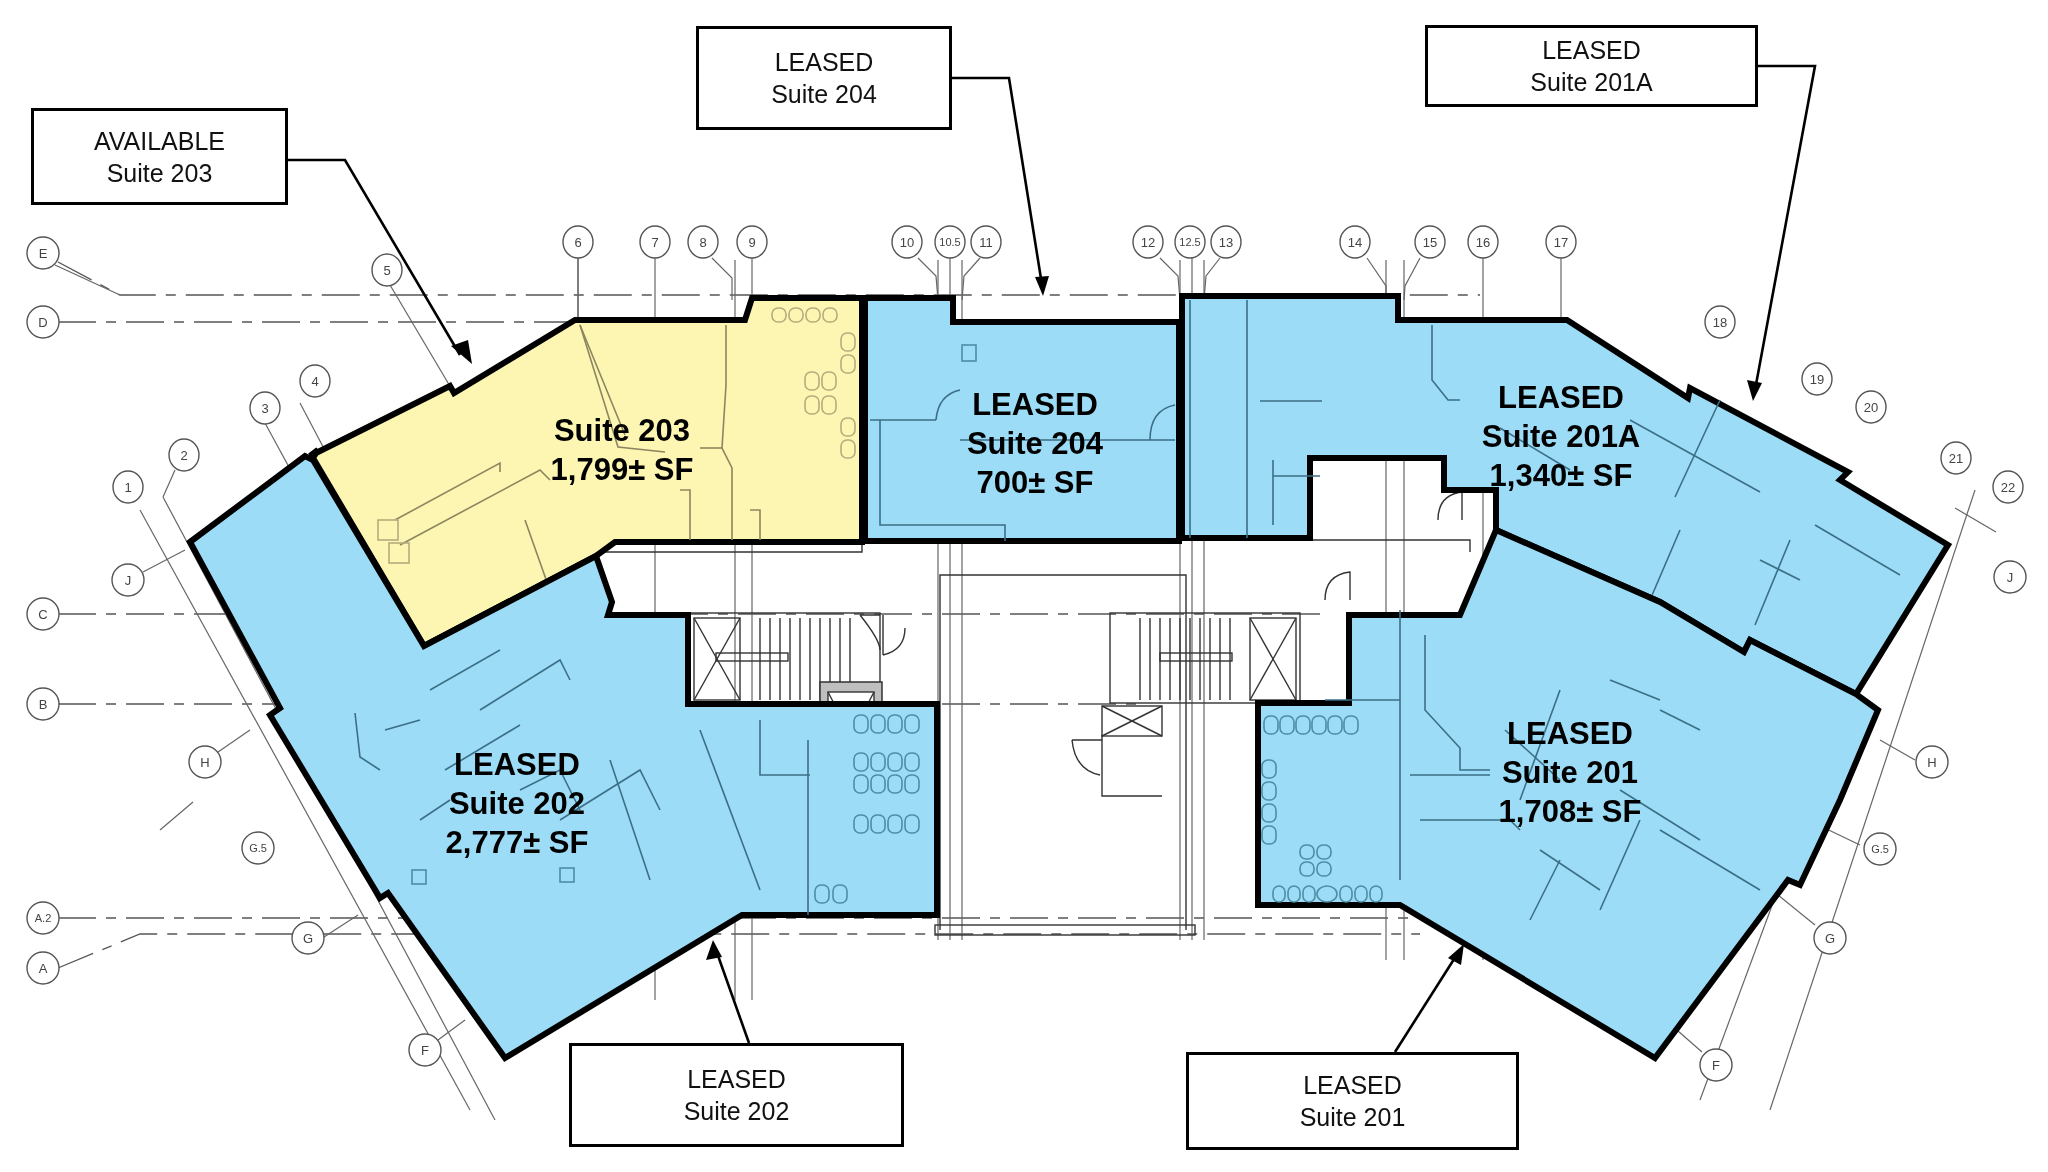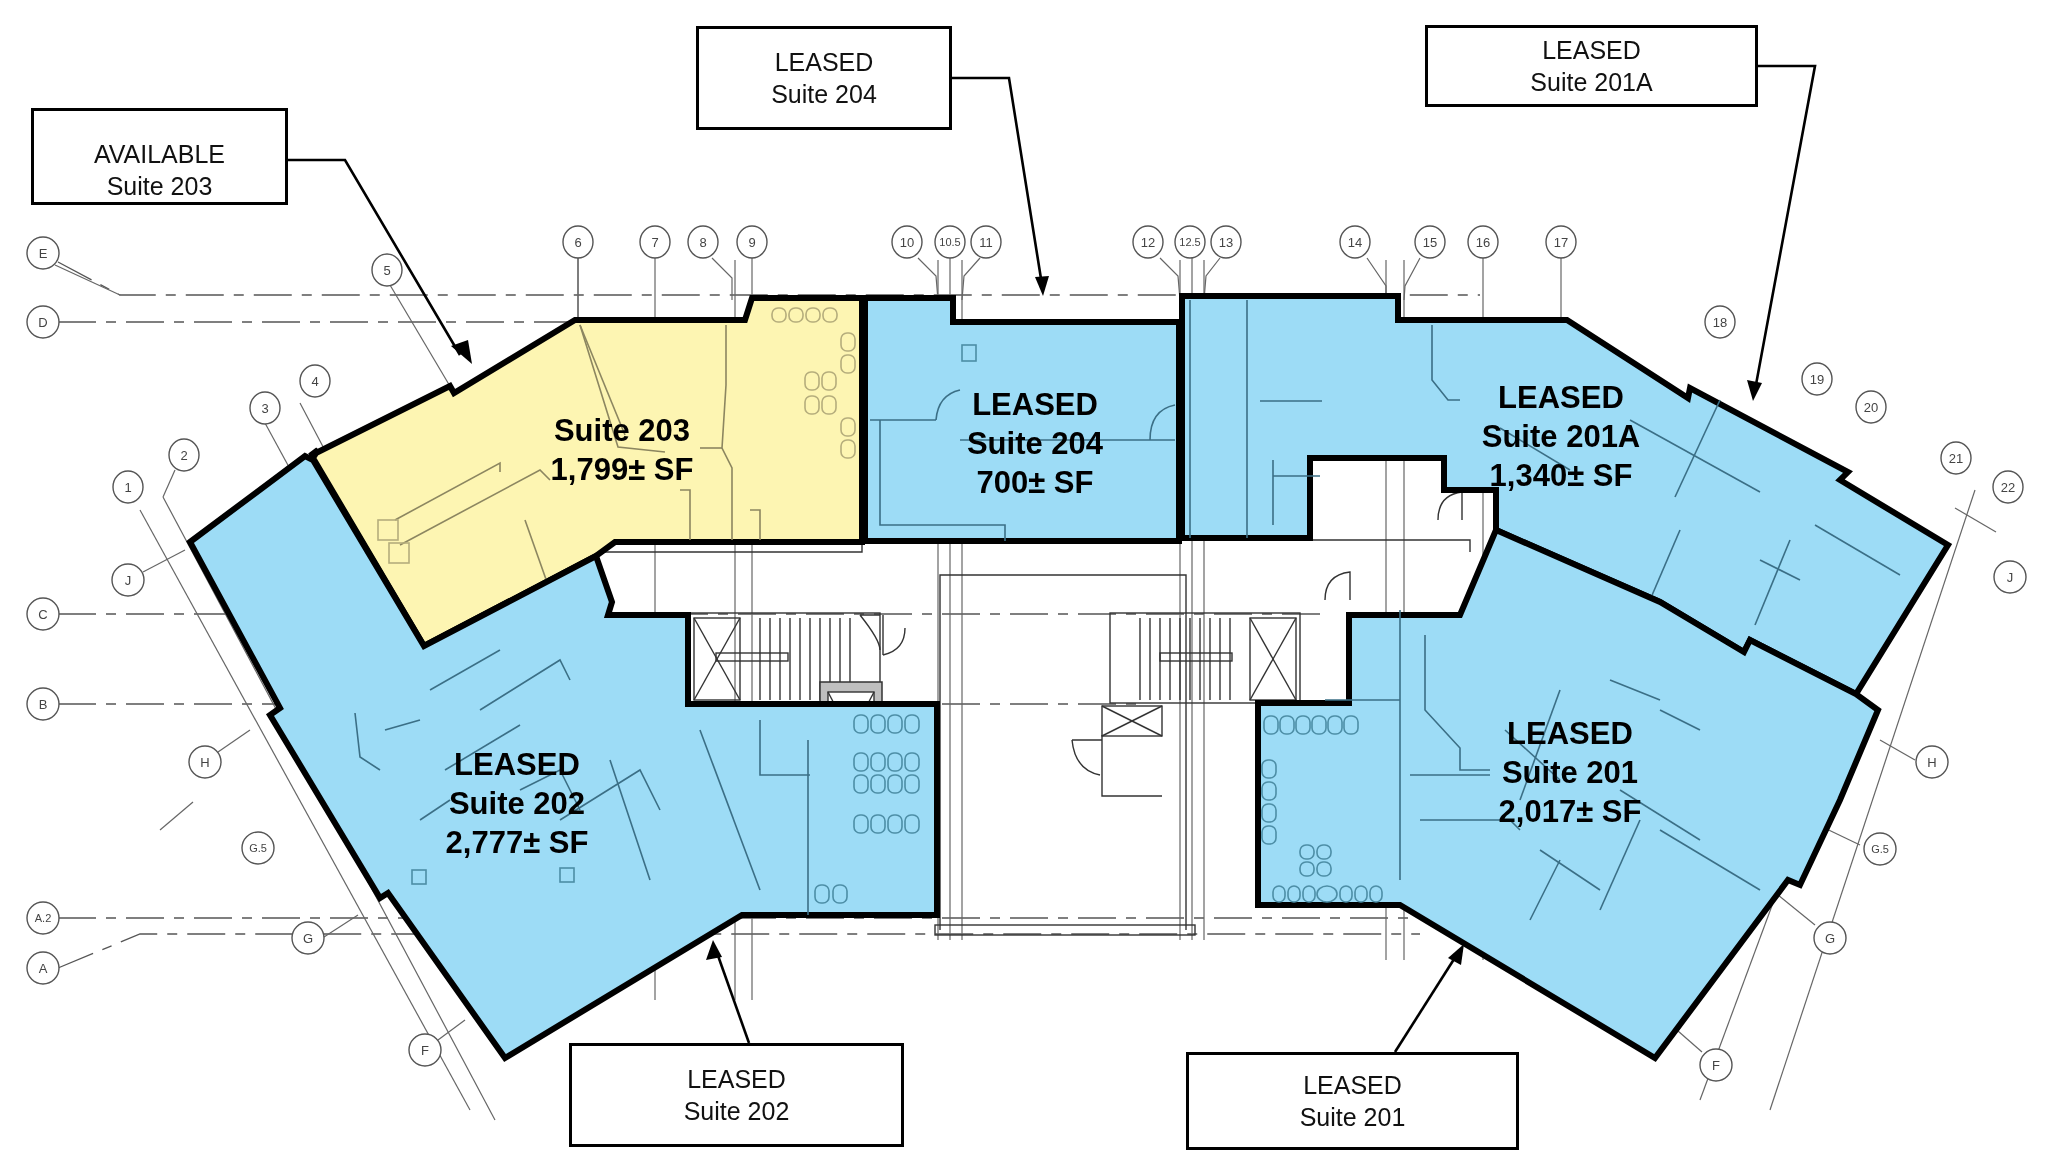--- a/index.html
+++ b/index.html
@@ -482,24 +482,24 @@
   <div>1,340± SF</div>
 </div>
 <div class="suite-label" style="left:517px; top:803px;">
   <div>LEASED</div>
   <div>Suite 202</div>
   <div>2,777± SF</div>
 </div>
 <div class="suite-label" style="left:1570px; top:772px;">
   <div>LEASED</div>
   <div>Suite 201</div>
-  <div>2,017± SF</div>
-</div>
-
-<div class="callout" style="left:31px; top:108px; width:257px; height:97px;justify-content:flex-end;">
+  <div>1,708± SF</div>
+</div>
+
+<div class="callout" style="left:31px; top:108px; width:257px; height:97px;">
   <span>AVAILABLE</span>
   <span>Suite 203</span>
 </div>
 <div class="callout" style="left:696px; top:26px; width:256px; height:104px;">
   <span>LEASED</span>
   <span>Suite 204</span>
 </div>
 <div class="callout" style="left:1425px; top:25px; width:333px; height:82px;">
   <span>LEASED</span>
   <span>Suite 201A</span>

